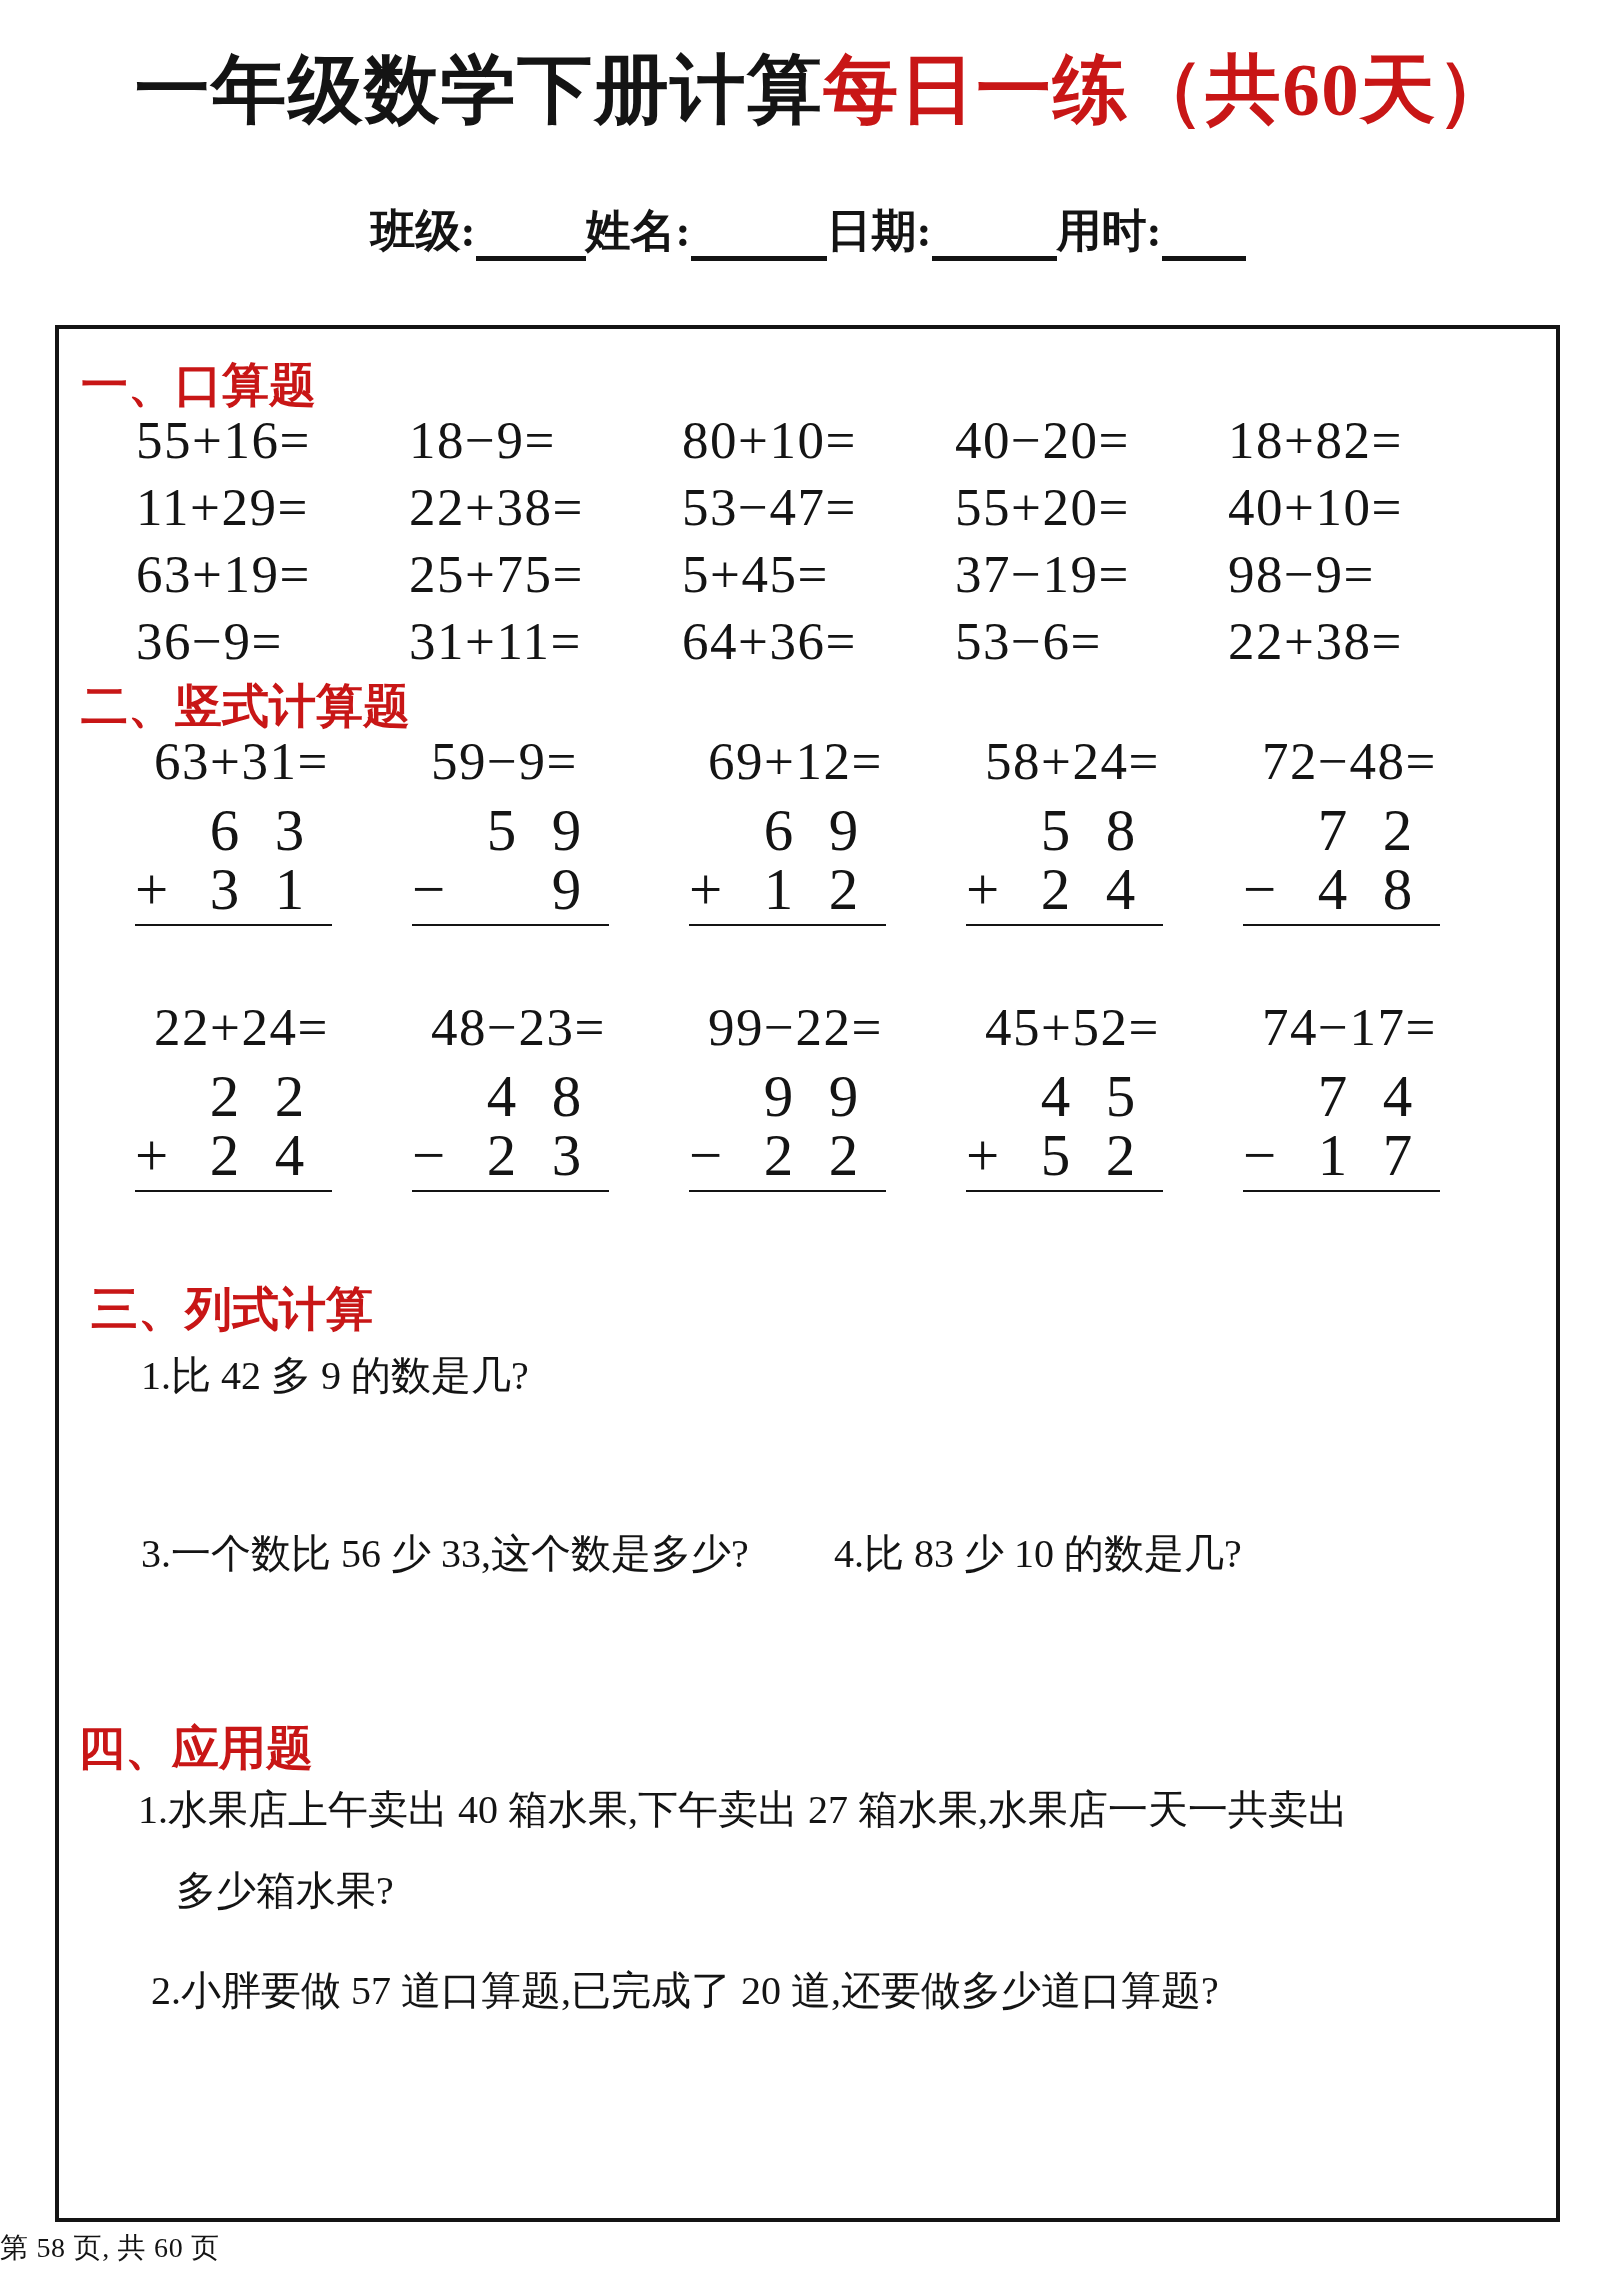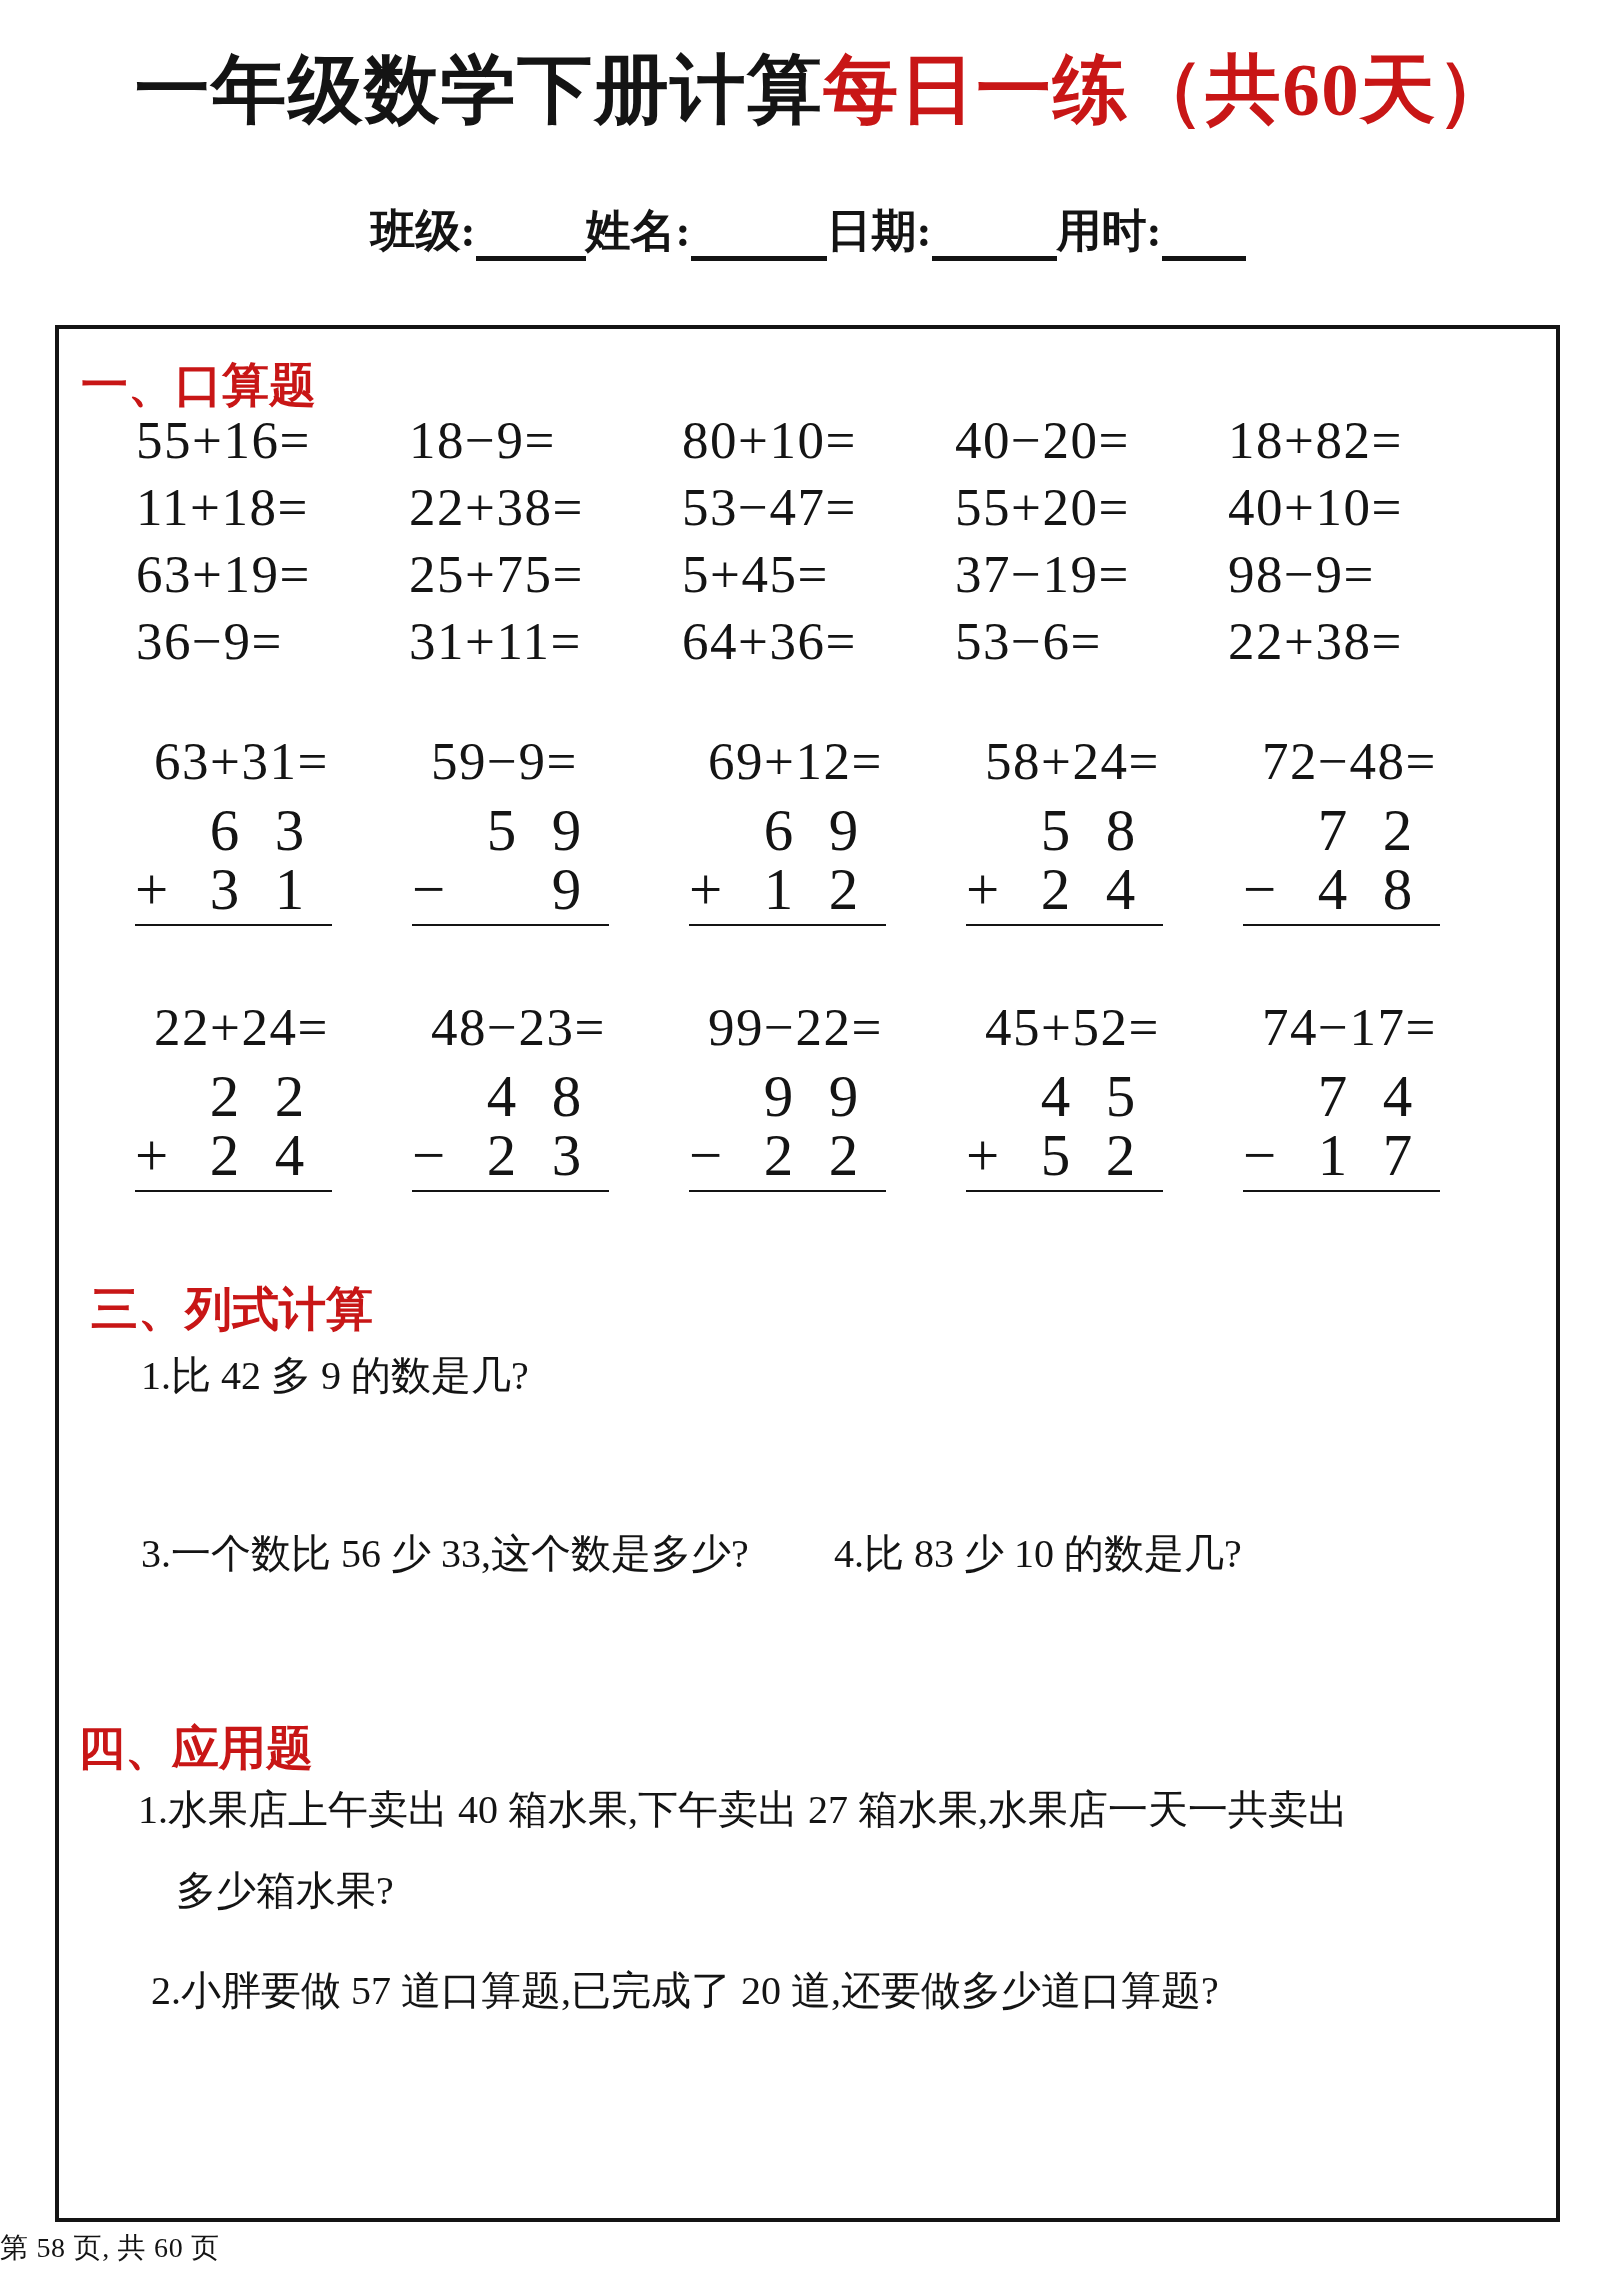--- a/index.html
+++ b/index.html
@@ -108,37 +108,38 @@
 
   <div class="frame">
 
     <div class="sec-heading" id="sec1-h">一、口算题</div>
     <div class="oral-grid">
       <div class="oral-cell">55+16=</div>
       <div class="oral-cell">18−9=</div>
       <div class="oral-cell">80+10=</div>
       <div class="oral-cell">40−20=</div>
       <div class="oral-cell">18+82=</div>
-      <div class="oral-cell">11+18=</div>
+      <div class="oral-cell">11+29=</div>
       <div class="oral-cell">22+38=</div>
       <div class="oral-cell">53−47=</div>
       <div class="oral-cell">55+20=</div>
       <div class="oral-cell">40+10=</div>
       <div class="oral-cell">63+19=</div>
       <div class="oral-cell">25+75=</div>
       <div class="oral-cell">5+45=</div>
       <div class="oral-cell">37−19=</div>
       <div class="oral-cell">98−9=</div>
       <div class="oral-cell">36−9=</div>
       <div class="oral-cell">31+11=</div>
       <div class="oral-cell">64+36=</div>
       <div class="oral-cell">53−6=</div>
       <div class="oral-cell">22+38=</div>
     </div>
 
+    <div class="sec-heading" id="sec2-h">二、竖式计算题</div>
 
     <div class="vp-grid" id="vp-row-1">
       <div class="vp">
         <div class="vp-eq">63+31=</div>
         <div class="vp-row vp-top">
             <span class="vp-op"></span>
             <span class="vp-digit">6</span>
             <span class="vp-digit">3</span>
           </div>
         <div class="vp-row vp-bottom">

